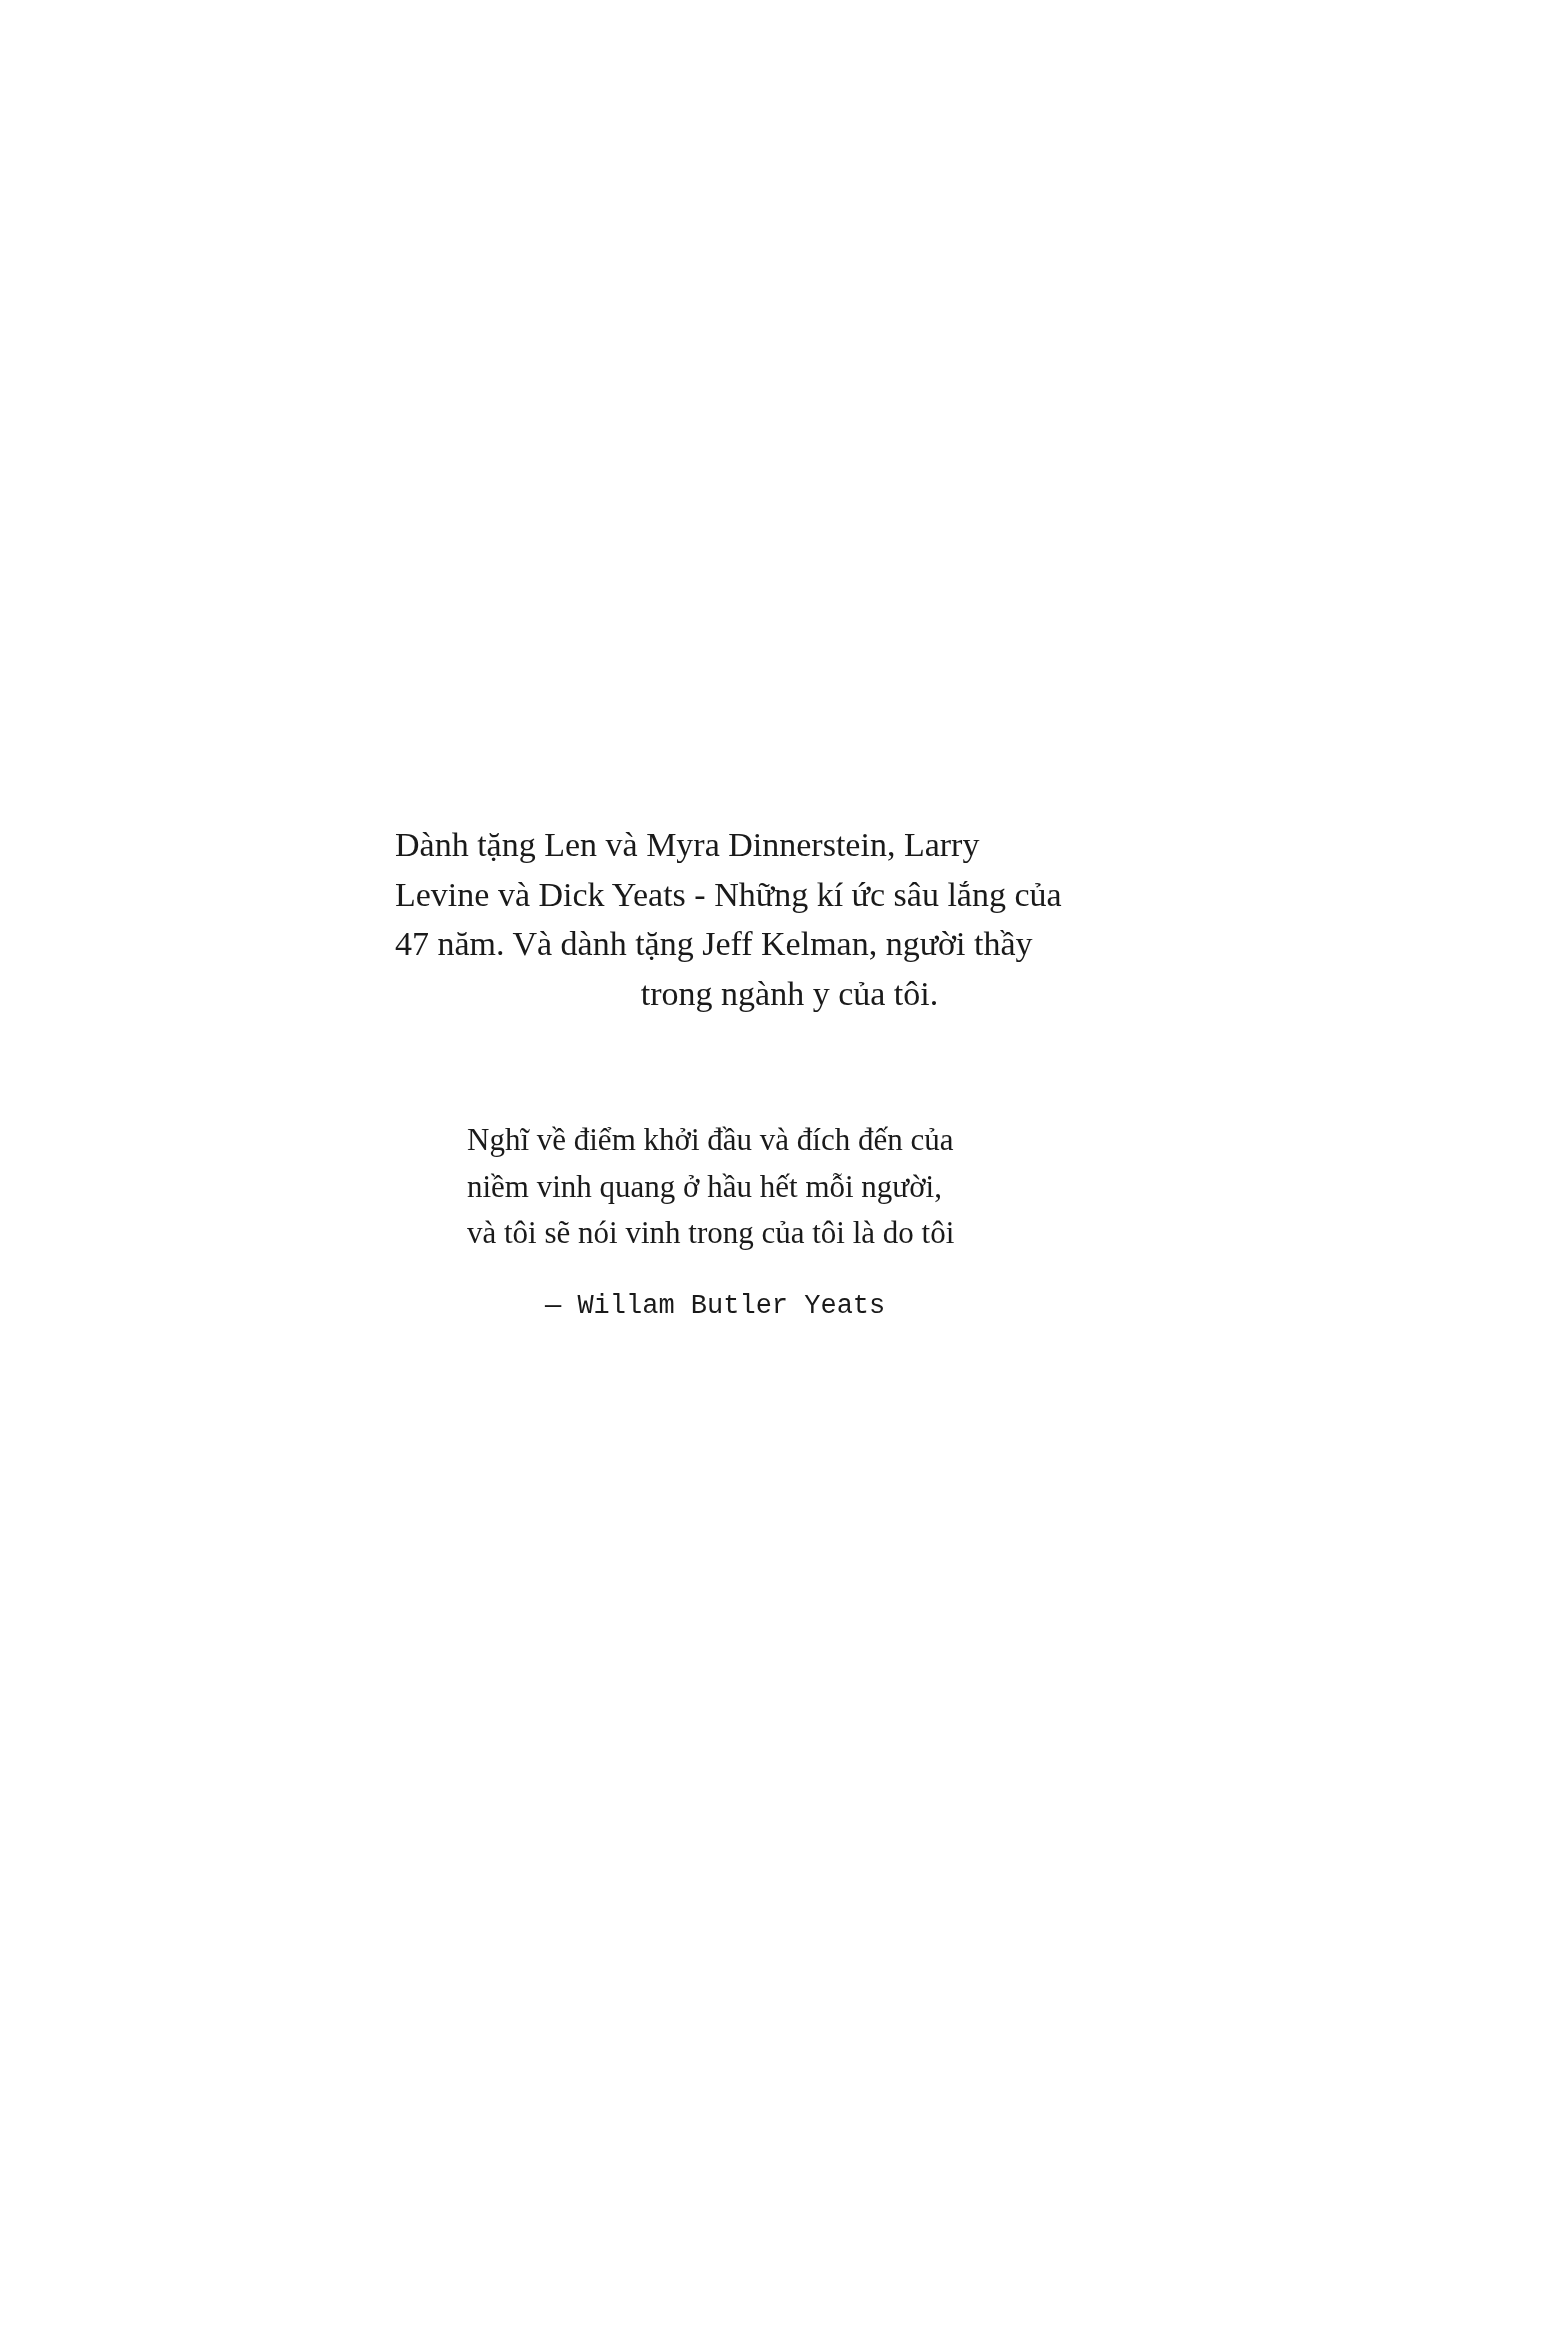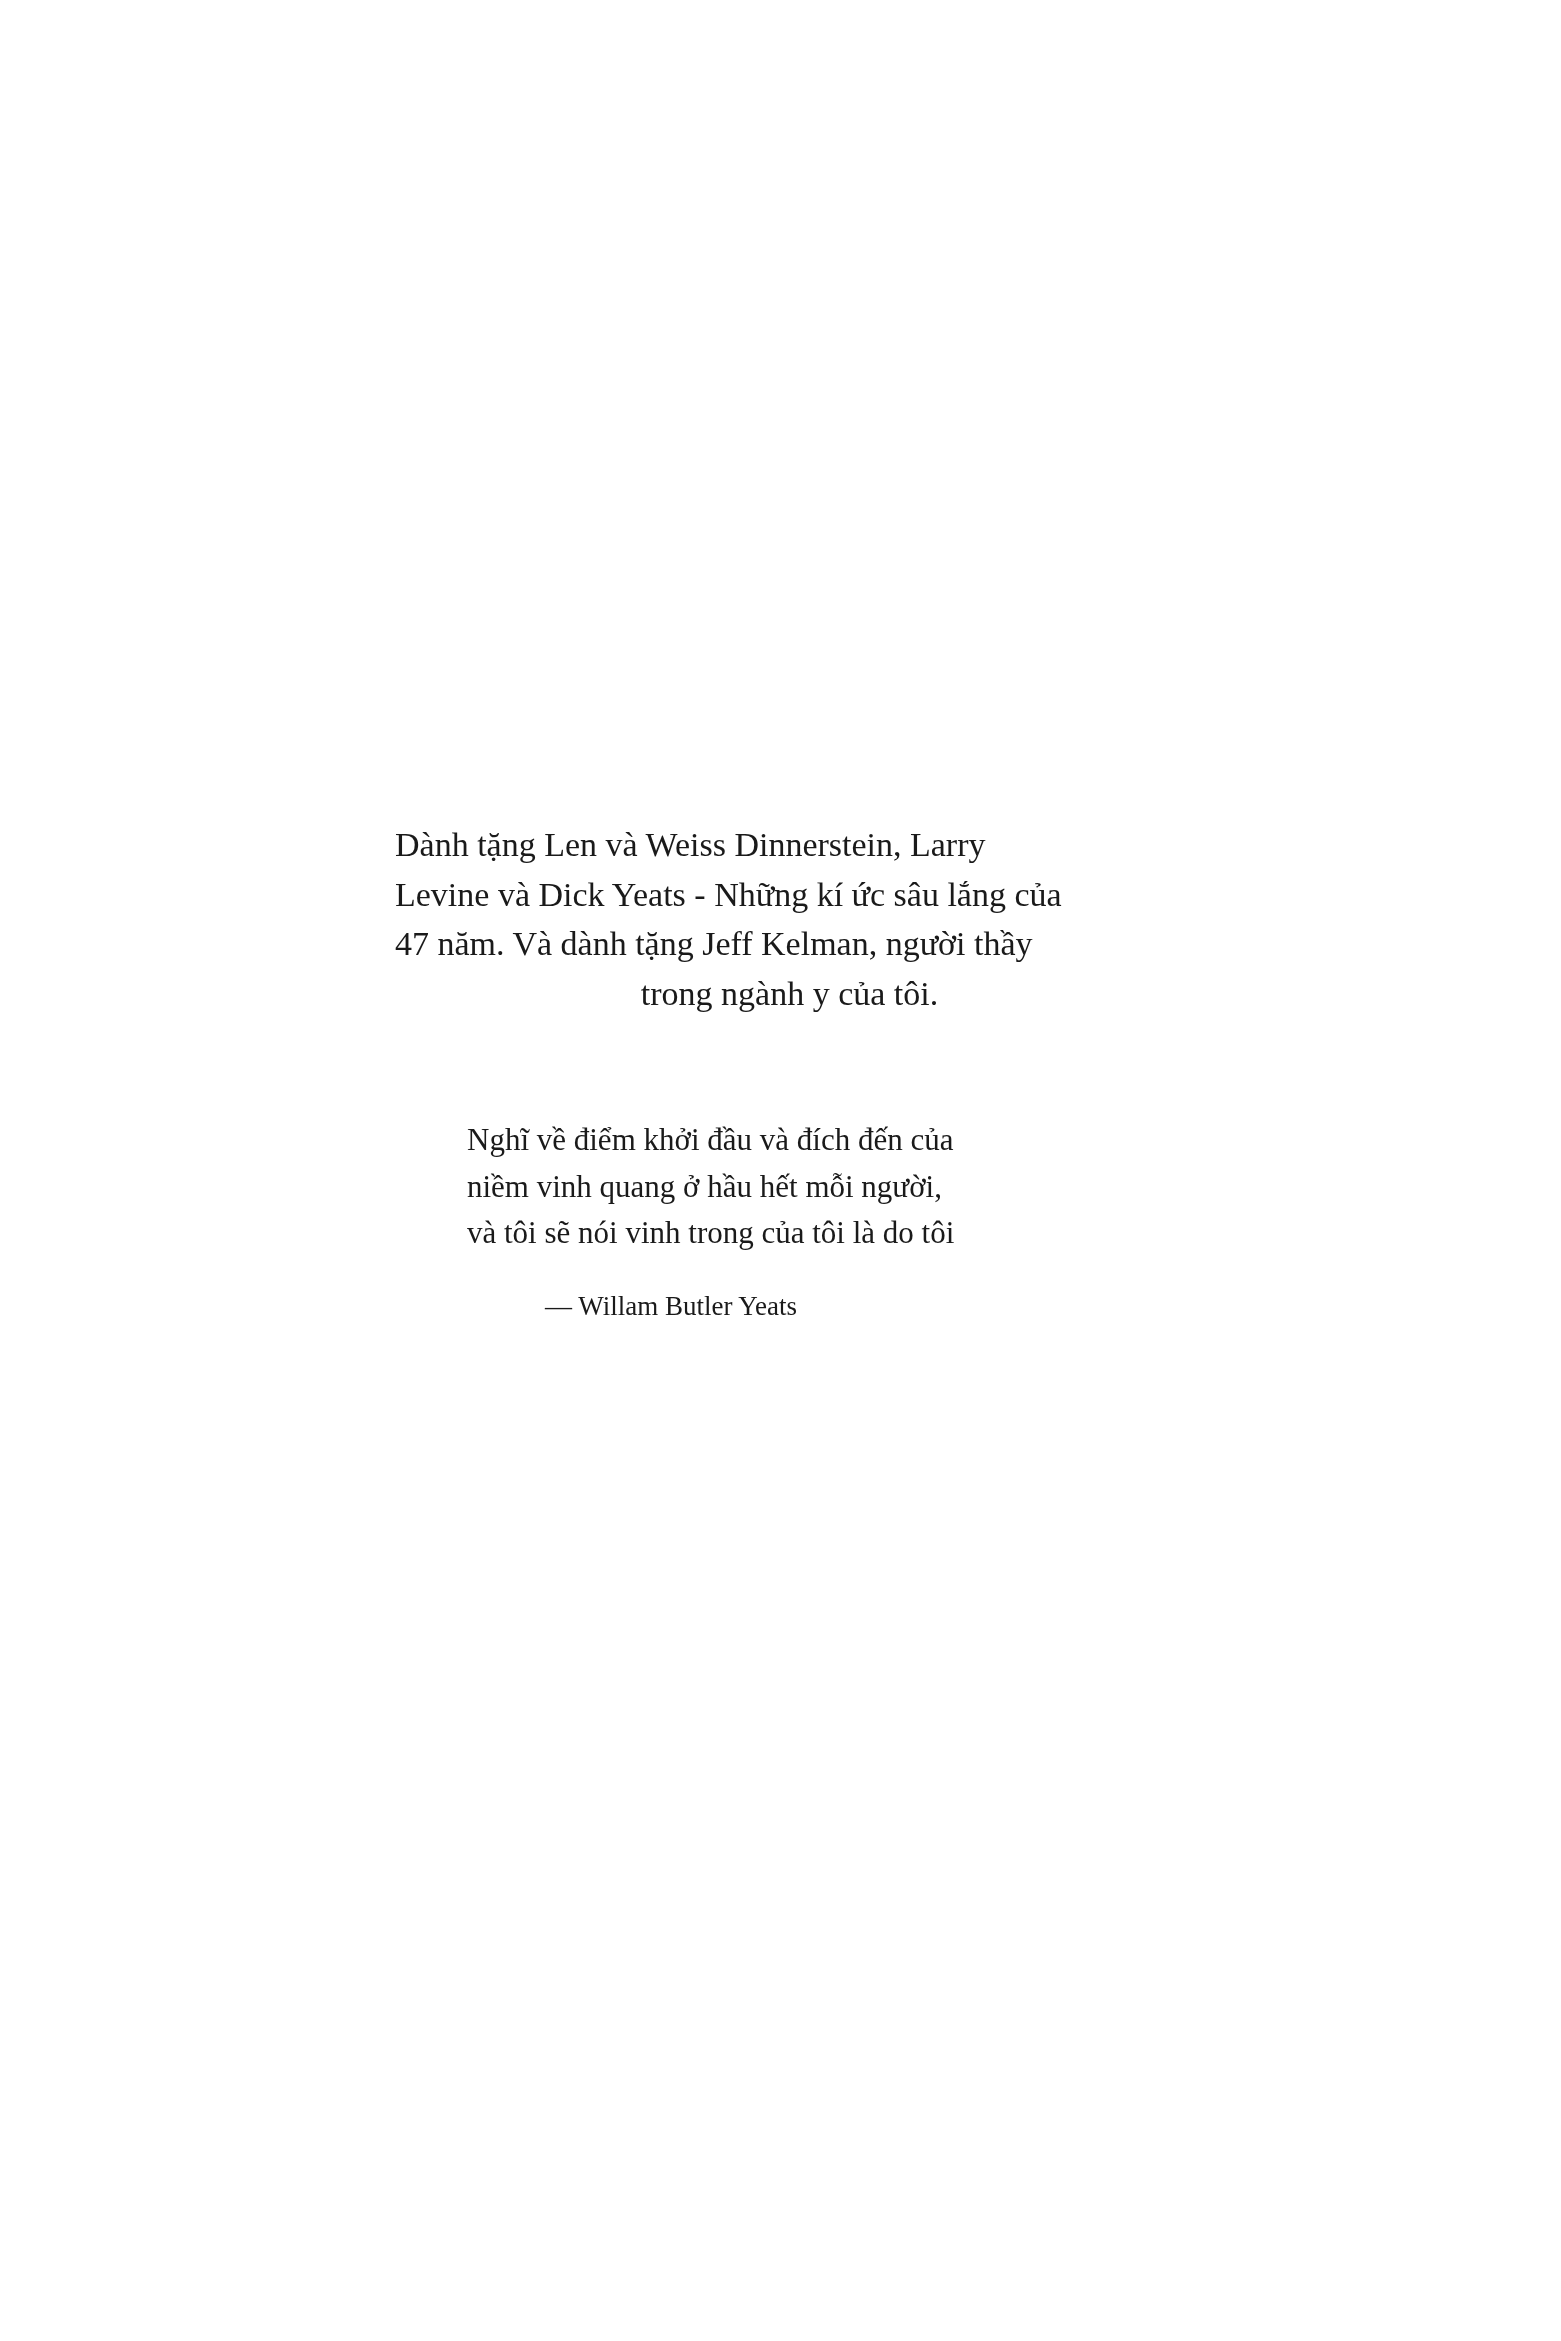--- a/index.html
+++ b/index.html
@@ -46,35 +46,35 @@
     text-align: justify;
     text-justify: inter-word;
     color: #1a1a1a;
     width: 653px;
   }
   .quote-text .last-line {
     text-align: left;
   }
   .quote-attribution {
     margin-top: 31px;
-    font-family: Liberation Serif, serif;
+    font-family: Liberation Mono, monospace;
     font-size: 27px;
     line-height: 1.4;
     color: #1a1a1a;
     text-align: left;
     padding-left: 78px;
   }
 </style>
 </head>
 <body>
 
 <div class="page">
 
   <div class="dedication">
-    <div>Dành tặng Len và Weiss Dinnerstein, Larry</div>
+    <div>Dành tặng Len và Myra Dinnerstein, Larry</div>
     <div>Levine và Dick Yeats - Những kí ức sâu lắng của</div>
     <div>47 năm. Và dành tặng Jeff Kelman, người thầy</div>
     <div class="last-line">trong ngành y của tôi.</div>
   </div>
 
   <div class="quote-block">
     <div class="quote-text">
       <div>Nghĩ về điểm khởi đầu và đích đến của</div>
       <div>niềm vinh quang ở hầu hết mỗi người,</div>
       <div>và tôi sẽ nói vinh trong của tôi là do tôi</div>

